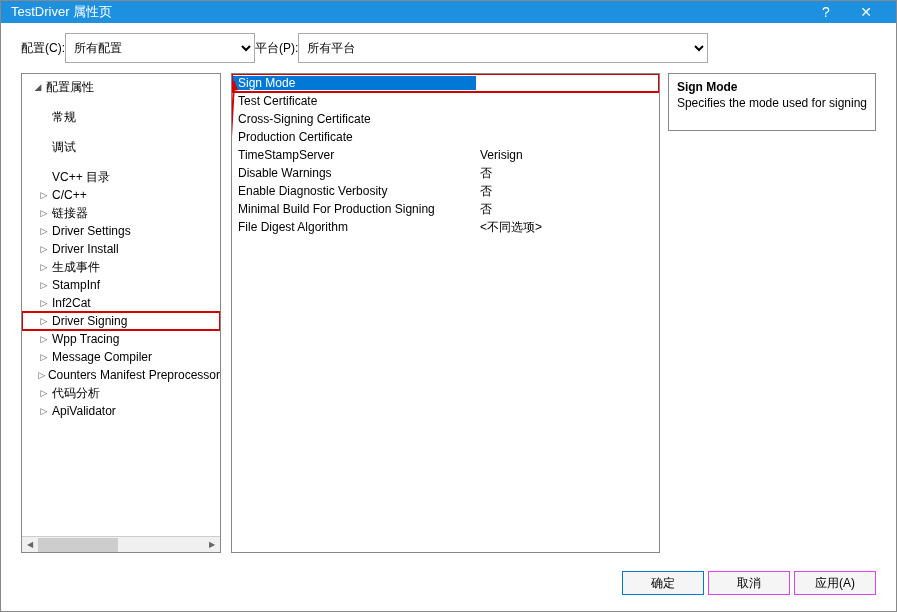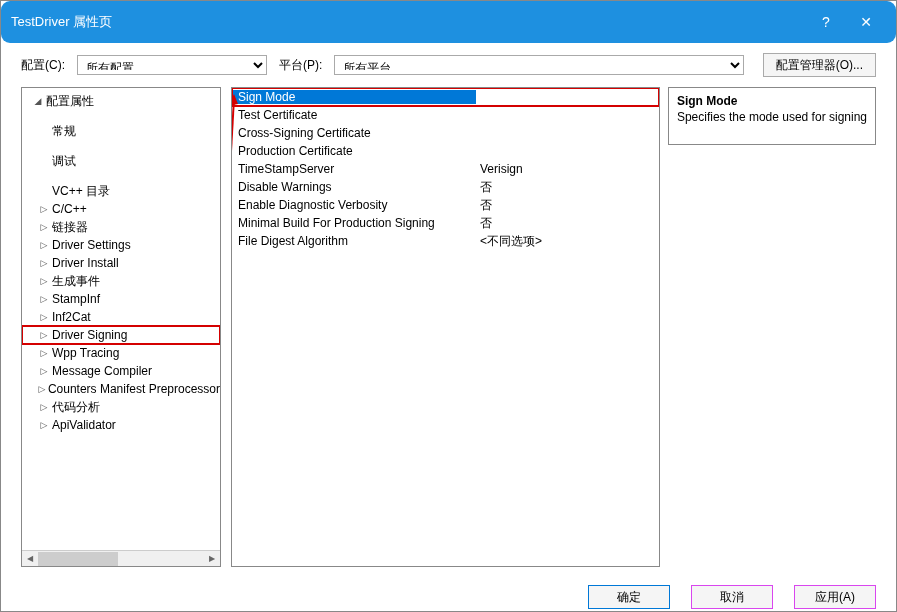--- a/index.html
+++ b/index.html
@@ -1,24 +1,24 @@
 <!DOCTYPE html>
 <html><head>
 <meta charset="utf-8">
 <style>
 * { box-sizing: border-box; margin: 0; padding: 0; font-family: "Microsoft YaHei", "Segoe UI", sans-serif; font-size: 12px; }
 body { background: #fff; width: 897px; height: 612px; overflow: hidden; border: 1px solid #888; }
 
-.titlebar { background: #1e90e0; color: #fff; height: 42px; display: flex; align-items: center; padding: 0 10px; border-radius: 9px; }
+.titlebar { background: #1e90e0; color: #fff; height: 22px; display: flex; align-items: center; padding: 0 10px; }
 .titlebar .title { flex: 1; font-size: 13px; }
 .titlebar .winbtn { width: 40px; height: 30px; display: flex; align-items: center; justify-content: center; font-size: 14px; cursor: pointer; }
 
-.toolbar { display: flex; align-items: center; padding: 10px 20px; gap: 12px; }
+.toolbar { display: flex; align-items: center; padding: 10px 20px; gap: 0; }
 .toolbar .lbl { white-space: nowrap; }
-.toolbar select.combo { height: 20px; border: 1px solid #aaa; padding: 4px 4px; background: #fff; }
+.toolbar select.combo { height: 30px; border: 1px solid #aaa; padding: 4px 4px; background: #fff; }
 .toolbar .combo-config { width: 190px; }
 .toolbar .combo-platform { width: 410px; }
 .toolbar .cfgmgr-btn { height: 24px; padding: 0 12px; border: 1px solid #aaa; background: #f5f5f5; cursor: pointer; margin-left: auto; }
 
 .main { display: flex; padding: 0 20px 10px 20px; gap: 10px; height: 490px; }
 
 .tree-pane { width: 200px; border: 1px solid #888; overflow: hidden; display: flex; flex-direction: column; }
 .tree { flex: 1; overflow: hidden; padding: 4px 0; }
 .tree-row { display: flex; align-items: center; height: 18px; padding-left: 10px; cursor: pointer; white-space: nowrap; }
 .tree-row .exp { width: 12px; display: inline-flex; justify-content: center; color: #555; font-size: 9px; }
@@ -39,21 +39,21 @@
 .prop-row.selected { outline: 2px solid #d40000; outline-offset: -1px; }
 .prop-row.selected .pname { background: #0078d7; color: #fff; }
 .prop-row.selected .pval { font-weight: bold; display: flex; align-items: center; }
 .prop-row.selected .dd { width: 16px; height: 16px; margin-left: auto; margin-right: 2px; display: flex; align-items: center; justify-content: center; font-size: 8px; color: #555; border: 1px solid #999; background: #f5f5f5; cursor: pointer; }
 
 .arrow-line { position: absolute; pointer-events: none; }
 
 .desc-box { border: 1px solid #888; padding: 6px 8px; height: 58px; }
 .desc-box .dtitle { font-weight: bold; margin-bottom: 2px; }
 
-.footer { display: flex; justify-content: flex-end; gap: 21px; padding: 8px 20px 12px; }
+.footer { display: flex; justify-content: flex-end; gap: 4px; padding: 8px 20px 12px; }
 .footer button { width: 82px; height: 24px; border: 1px solid #d946ef; background: #f5f5f5; cursor: pointer; }
 .footer button.primary { border: 1.5px solid #0078d7; }
 </style>
 </head>
 <body>
 
 <div class="titlebar">
   <span class="title">TestDriver 属性页</span>
   <div class="winbtn">?</div>
   <div class="winbtn">✕</div>
@@ -61,21 +61,20 @@
 
 <div class="toolbar">
   <span class="lbl">配置(C):</span>
   <select class="combo combo-config">
     <option>所有配置</option>
   </select>
   <span class="lbl">平台(P):</span>
   <select class="combo combo-platform">
     <option>所有平台</option>
   </select>
-  <button class="cfgmgr-btn">配置管理器(O)...</button>
 </div>
 
 <div class="main">
   <div class="tree-pane">
     <div class="tree">
       <div class="tree-row">
         <span class="exp">◢</span>
         <span class="txt">配置属性</span>
       </div>
       <div class="tree-row l1">

